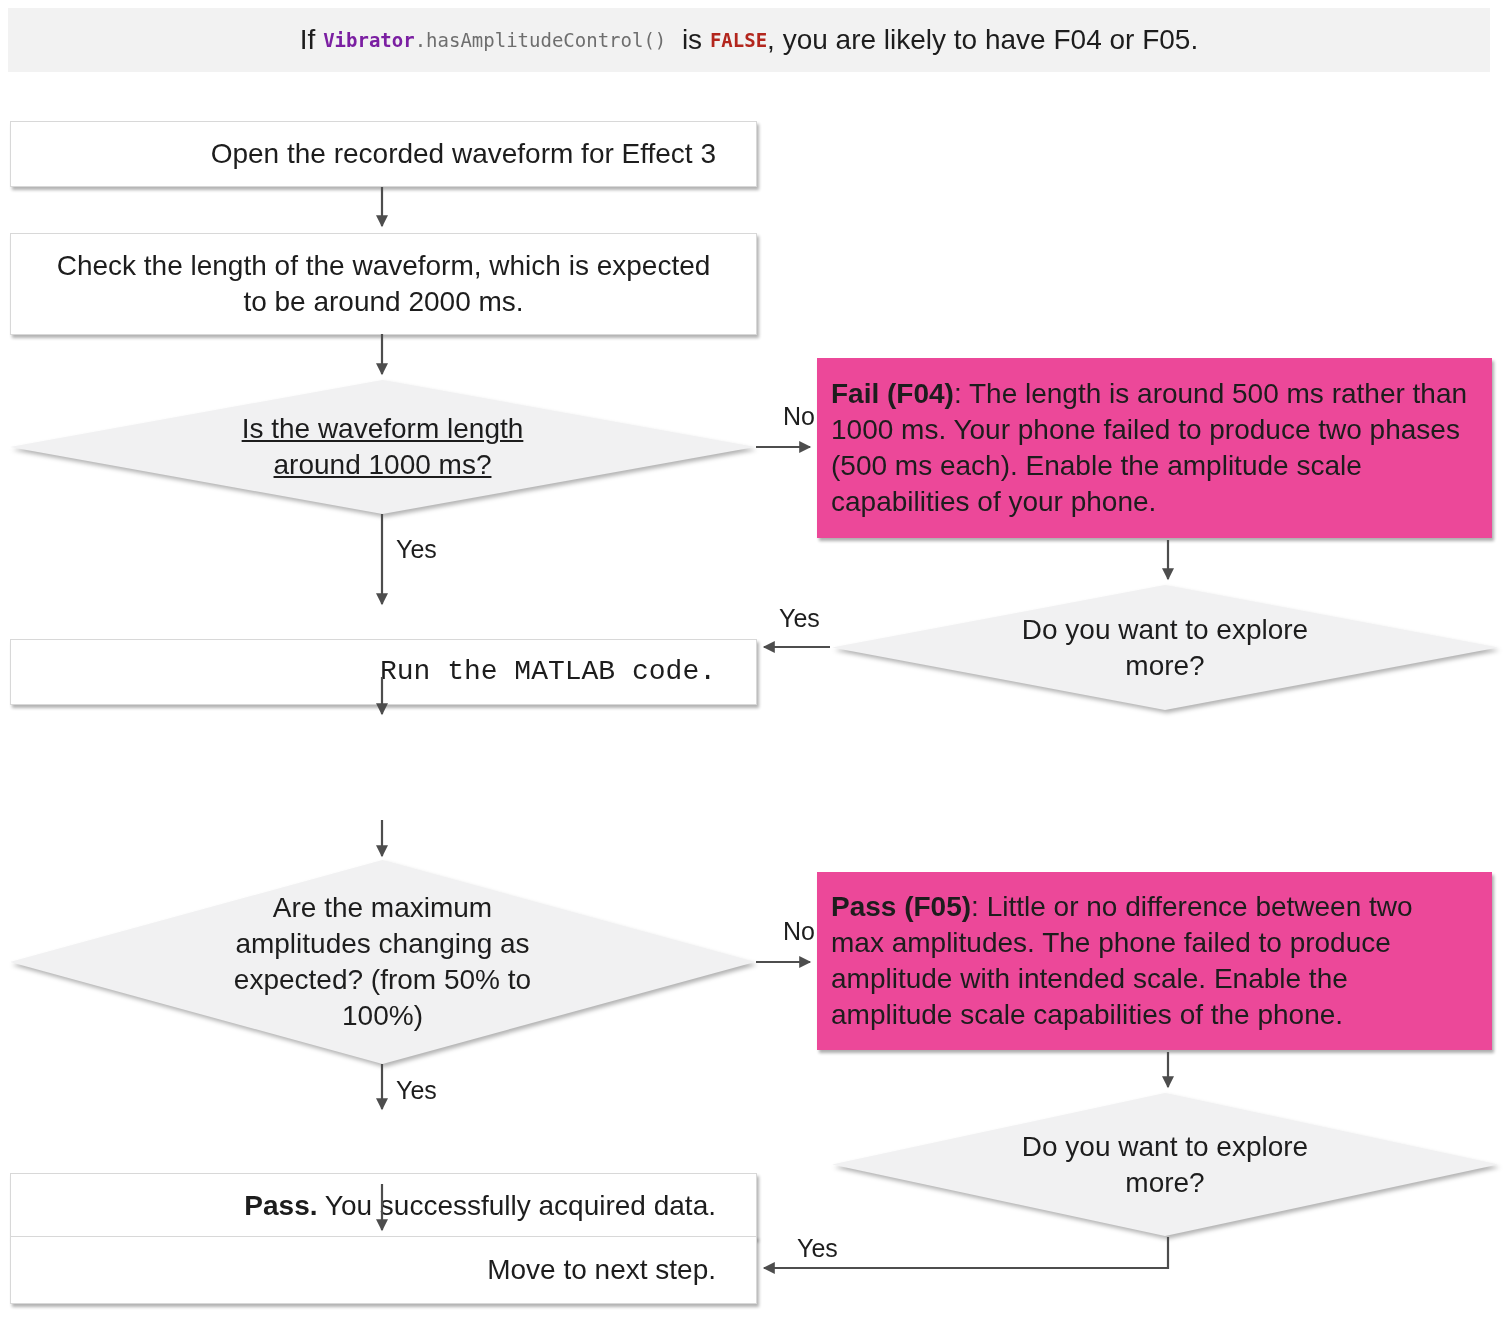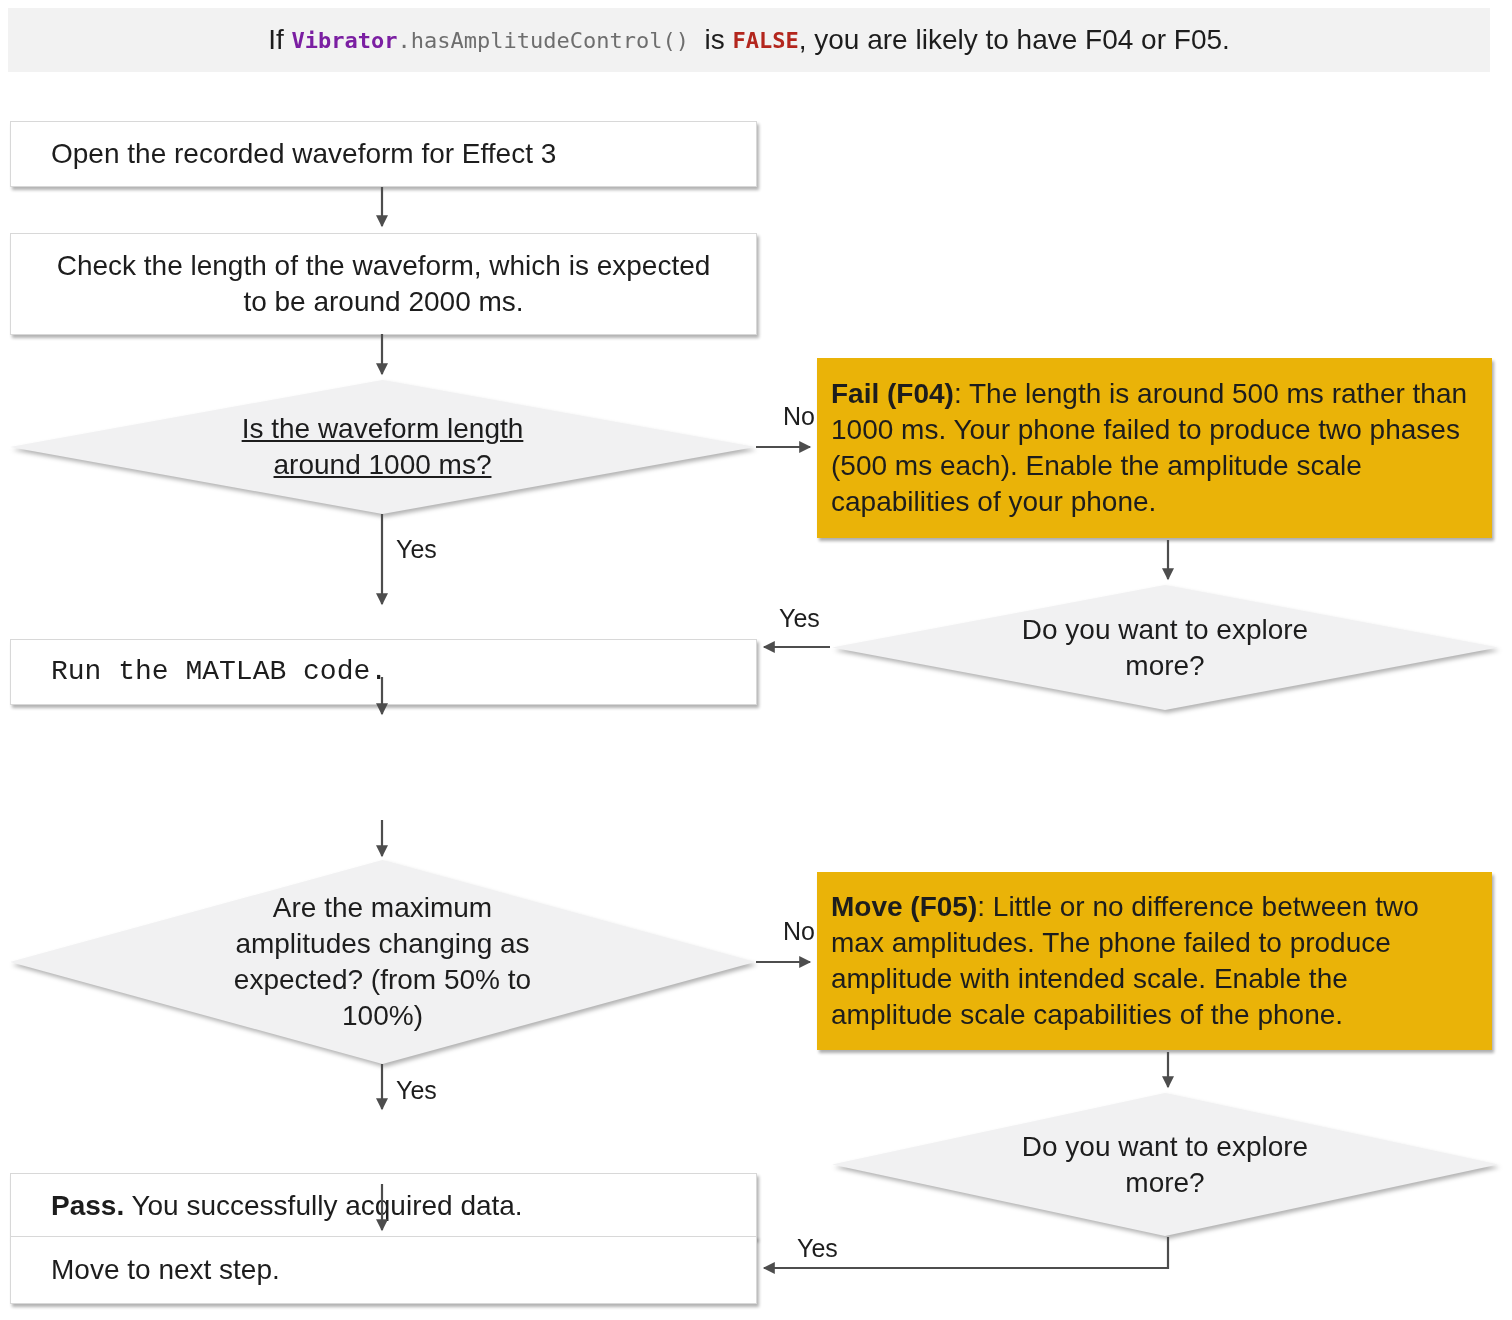--- a/index.html
+++ b/index.html
@@ -5,37 +5,37 @@
   html,body{margin:0;padding:0;background:#ffffff;}
   #stage{
     position:relative;width:1512px;height:1320px;background:#ffffff;overflow:hidden;
     font-family:"Liberation Sans","DejaVu Sans",sans-serif;color:#1d1d1d;
   }
   
   .banner{
     position:absolute;left:8px;top:8px;width:1482px;height:64px;background:#f2f2f2;
     display:flex;align-items:center;justify-content:center;font-size:28px;white-space:pre;
   }
-  .code{font-family:"DejaVu Sans Mono","Liberation Mono",monospace;font-size:22px;}
+  .code{font-family:"DejaVu Sans Mono","Liberation Mono",monospace;font-size:19px;}
   .code-class{color:#7b1fa2;font-weight:bold;}
   .code-method{color:#6e6e6e;}
   .code-false{color:#b3261d;font-weight:bold;}
 
   
   .pbox{
     position:absolute;background:#ffffff;border:1px solid #d8d8d8;
     box-shadow:2px 3px 3px rgba(0,0,0,0.30);
-    display:flex;align-items:center;justify-content:flex-start;text-align:center;
+    display:flex;align-items:center;justify-content:flex-end;text-align:center;
     font-size:28px;line-height:1.3;
   }
   .pbox .inner{padding:0 40px;}
 
   
   .fbox{
-    position:absolute;background:#eab308;box-shadow:2px 3px 3px rgba(0,0,0,0.32);
+    position:absolute;background:#ec4899;box-shadow:2px 3px 3px rgba(0,0,0,0.32);
     font-size:28px;line-height:36px;text-align:left;
     display:flex;align-items:center;
   }
   .fbox .inner{padding:6px 20px 6px 14px;}
   .b{font-weight:bold;}
 
   
   .dwrap{position:absolute;filter:drop-shadow(2px 3px 2px rgba(0,0,0,0.30));}
   .diamond{
     width:100%;height:100%;background:#f1f1f2;
@@ -90,21 +90,21 @@
 
   <div class="pbox" style="left:10px;top:1236px;width:745px;height:66px;">
     <div class="inner">Move to next step.</div>
   </div>
 
   <div class="fbox" style="left:817px;top:358px;width:675px;height:180px;">
     <div class="inner"><span class="b">Fail (F04)</span><span>: The length is around 500 ms rather than 1000 ms. Your phone failed to produce two phases (500 ms each). Enable the amplitude scale capabilities of your phone.</span></div>
   </div>
 
   <div class="fbox" style="left:817px;top:872px;width:675px;height:178px;">
-    <div class="inner"><span class="b">Move (F05)</span><span>: Little or no difference between two max amplitudes. The phone failed to produce amplitude with intended scale. Enable the amplitude scale capabilities of the phone.</span></div>
+    <div class="inner"><span class="b">Pass (F05)</span><span>: Little or no difference between two max amplitudes. The phone failed to produce amplitude with intended scale. Enable the amplitude scale capabilities of the phone.</span></div>
   </div>
 
   <div class="dwrap" style="left:832px;top:585px;width:666px;height:125px;">
     <div class="diamond">
       <div class="inner">Do you want to explore more?</div>
     </div>
   </div>
 
   <div class="dwrap" style="left:832px;top:1093px;width:666px;height:143px;">
     <div class="diamond">

